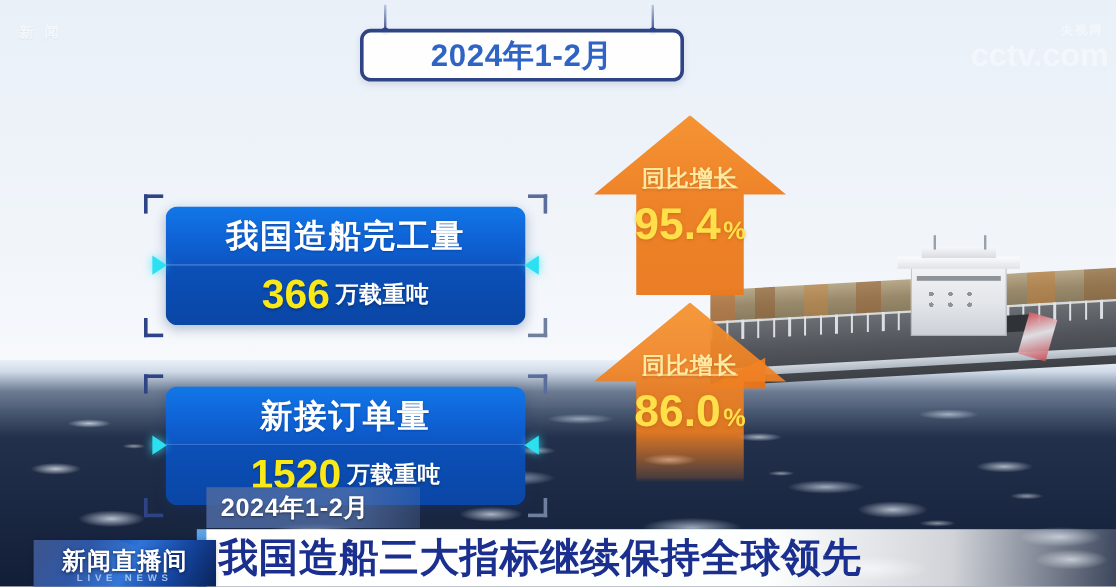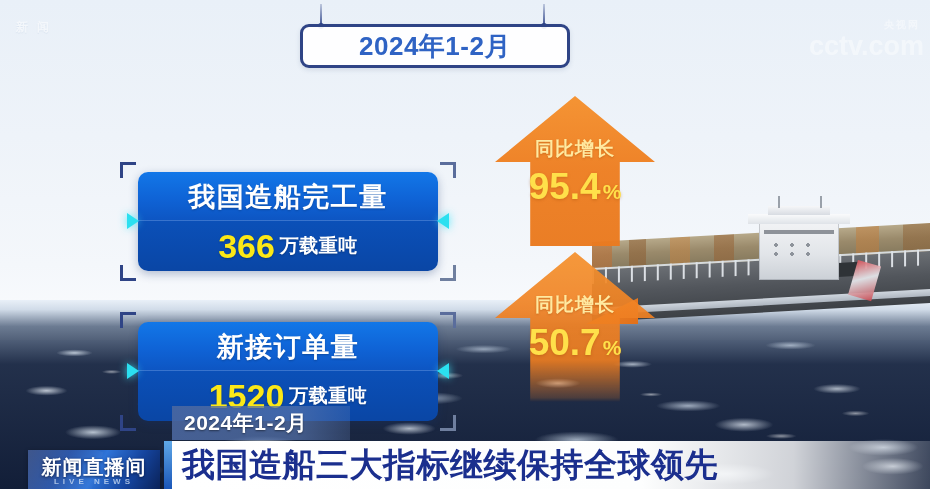--- a/index.html
+++ b/index.html
@@ -234,21 +234,21 @@
     -webkit-mask-image:linear-gradient(180deg,#000 0%,#000 72%,rgba(0,0,0,.25) 97%,rgba(0,0,0,0) 100%);
     mask-image:linear-gradient(180deg,#000 0%,#000 72%,rgba(0,0,0,.25) 97%,rgba(0,0,0,0) 100%);
     opacity:.93;
   }
   .arrow-txt {
     position:absolute; left:0; top:40px; width:100%;
     text-align:center; pointer-events:none;
   }
   .arrow-label {
     display:block; font-size:19px; font-weight:bold; color:#ffe9a0;
-    letter-spacing:1px; text-shadow:0 1px 2px rgba(150,70,10,.35);
+    letter-spacing:1px; text-shadow:0 1px 2px rgba(150,70,10,.35);text-decoration:underline;
   }
   .arrow-pct {
     display:block; margin-top:4px;
     font-size:37px; font-weight:bold; color:#ffe04a;
     text-shadow:0 1px 3px rgba(150,70,10,.35);
   }
   .arrow-pct .sym { font-size:21px; margin-left:2px; }
 
   
   .lt-date {
@@ -269,21 +269,21 @@
     font-size:33px; font-weight:bold; color:#1b2f8e; letter-spacing:.5px;
     white-space:nowrap;
   }
   .lt-accent {
     position:absolute; left:164px; top:441px; width:9px; height:48px;
     background:linear-gradient(180deg,#5fa8e8,#1a56b8);
   }
 
   
   .badge {
-    position:absolute; left:28px; top:450px; width:132px; height:39px;
+    position:absolute; left:28px; top:450px; width:152px; height:39px;
     background:linear-gradient(120deg,#0c2a6e 0%,#14439e 28%,#2f74d8 52%,#15459f 76%,#0a2259 100%);
     overflow:hidden; box-shadow:0 1px 4px rgba(0,0,0,.3);
   }
   .badge:before {
     content:""; position:absolute; left:-30%; top:-40%; width:80%; height:200%;
     background:linear-gradient(100deg,rgba(255,255,255,.30),rgba(255,255,255,0));
     transform:rotate(18deg);
   }
   .badge-main {
     position:absolute; left:0; right:0; top:4px; text-align:center;
@@ -398,21 +398,21 @@
     <div class="br br-bl"></div>
     <div class="br br-br"></div>
     <div class="tri tri-l"></div>
     <div class="tri tri-r"></div>
   </div>
 
   <div class="arrow arrow-2">
     <div class="arrow-shape"></div>
     <div class="arrow-txt">
       <span class="arrow-label">同比增长</span>
-      <span class="arrow-pct"><span>50.7</span><span class="sym">%</span></span>
+      <span class="arrow-pct"><span>86.0</span><span class="sym">%</span></span>
     </div>
   </div>
 
   <div class="lt-date">
     <span>2024年1-2月</span>
   </div>
   <div class="lt-accent"></div>
   <div class="lt-head">
     <span>我国造船三大指标继续保持全球领先</span>
   </div>

